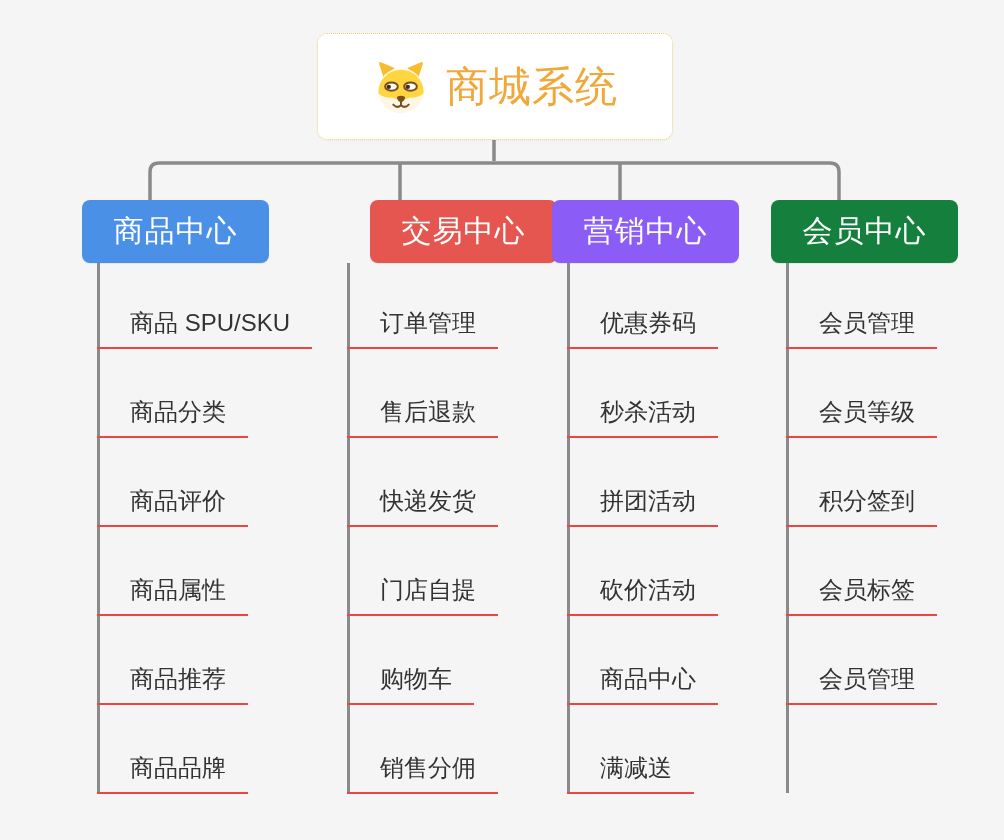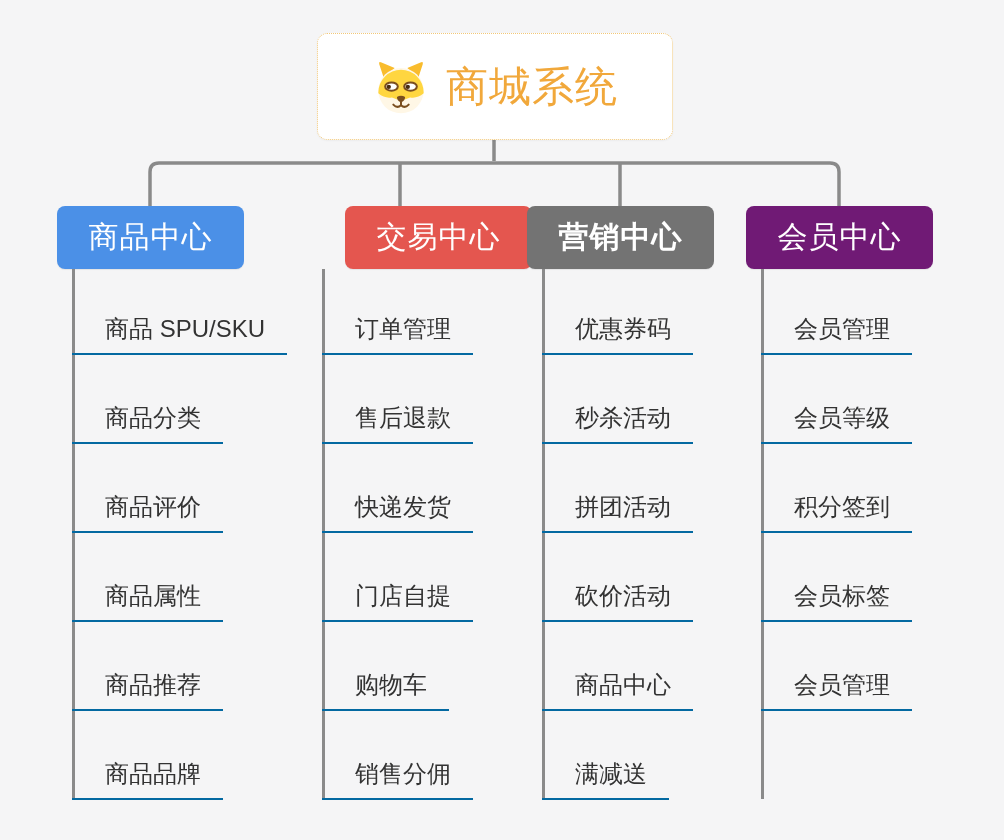--- a/index.html
+++ b/index.html
@@ -19,21 +19,21 @@
     position:absolute;left:317px;top:33px;width:356px;height:107px;
     background:#ffffff;border:1px dotted #f2c878;border-radius:10px;
     display:flex;align-items:center;justify-content:center;gap:16px;
     box-shadow:0 1px 2px rgba(0,0,0,.04);
     cursor:pointer;box-sizing:border-box;
   }
   .root-title{font-size:42px;letter-spacing:1px;font-weight:400;}
   .dog-icon{width:58px;height:58px;display:block;}
 
   
-  .branch{position:absolute;top:206px;width:250px;}
+  .branch{position:absolute;top:200px;width:250px;margin-left:25px;}
   .branch.c1{left:57px;}
   .branch.c2{left:307px;padding-left:38px;}
   .branch.c3{left:527px;}
   .branch.c4{left:746px;}
   .branch-box{
     width:187px;height:63px;border-radius:8px;
     display:flex;align-items:center;justify-content:center;
     color:#ffffff;font-size:30px;letter-spacing:1px;
     box-shadow:0 1px 1px rgba(0,0,0,.07);
     cursor:pointer;
@@ -44,21 +44,21 @@
   }
   .leaves{
     list-style:none;margin:0;padding:0;
     position:absolute;left:15px;top:60px;
   }
   .leaves li{
     box-sizing:border-box;height:89px;
     display:flex;align-items:flex-end;
     width:fit-content;white-space:nowrap;
     padding:0 22px 8px 33px;
-    border-bottom:2px solid #0369a1;
+    border-bottom:2px solid #ef4444;
     font-size:24px;color:#333333;
     cursor:pointer;
   }
 </style>
 </head>
 <body>
 
 <div class="canvas">
 
   <svg class="connectors" viewBox="0 0 1004 840" xmlns="http://www.w3.org/2000/svg">
@@ -106,34 +106,34 @@
       <li>订单管理</li>
       <li>售后退款</li>
       <li>快递发货</li>
       <li>门店自提</li>
       <li>购物车</li>
       <li>销售分佣</li>
     </ul>
   </div>
 
   <div class="branch c3">
-    <div class="branch-box" style="background: #737373; font-weight: bold;">营销中心</div>
+    <div class="branch-box" style="background: #8b5cf6;">营销中心</div>
     <div class="spine"></div>
     <ul class="leaves">
       <li>优惠券码</li>
       <li>秒杀活动</li>
       <li>拼团活动</li>
       <li>砍价活动</li>
       <li>商品中心</li>
       <li>满减送</li>
     </ul>
   </div>
 
   <div class="branch c4">
-    <div class="branch-box" style="background: #701a75;">会员中心</div>
+    <div class="branch-box" style="background: #15803d;">会员中心</div>
     <div class="spine"></div>
     <ul class="leaves">
       <li>会员管理</li>
       <li>会员等级</li>
       <li>积分签到</li>
       <li>会员标签</li>
       <li>会员管理</li>
     </ul>
   </div>
 

